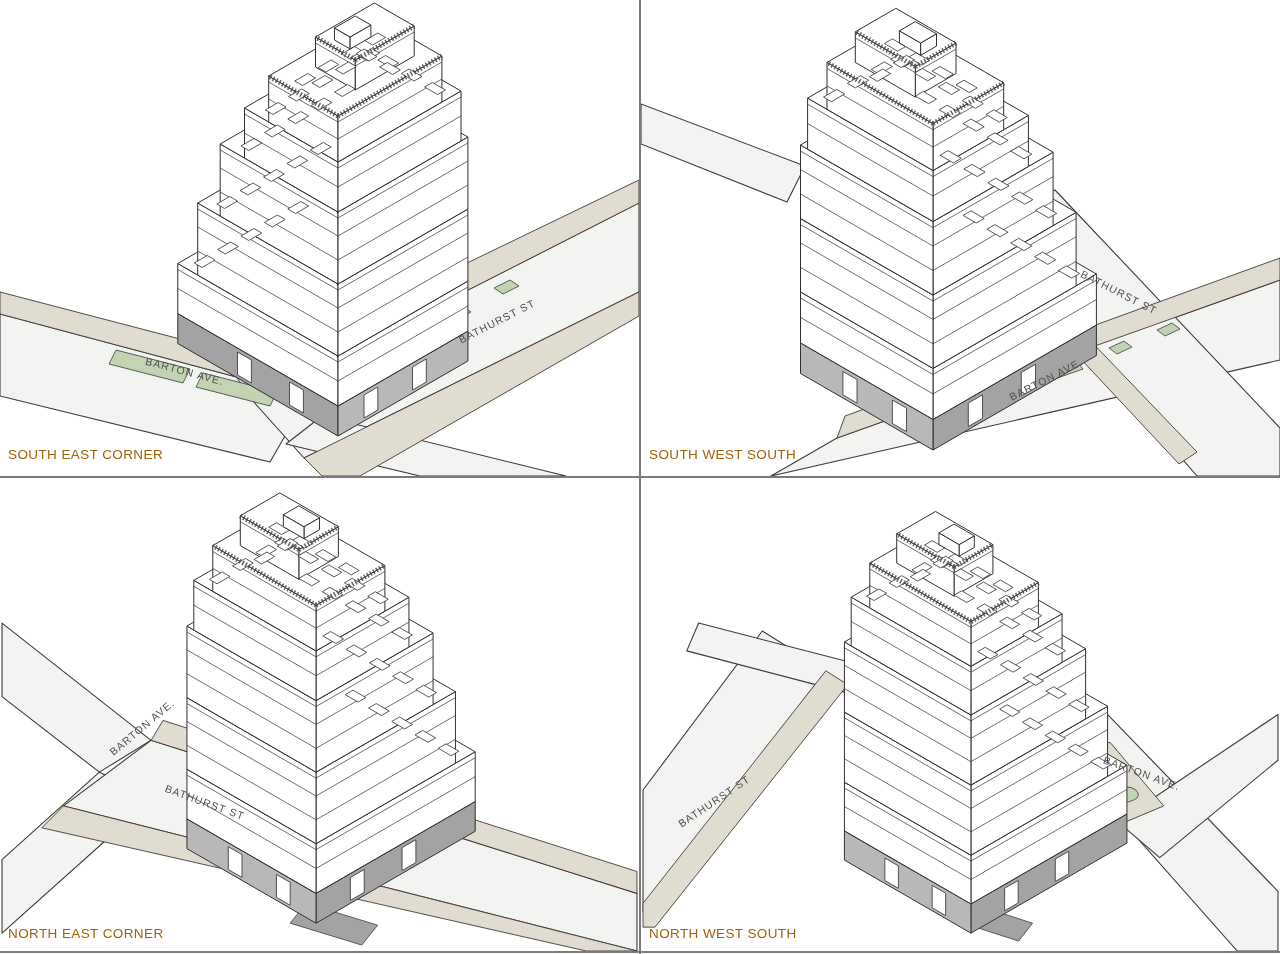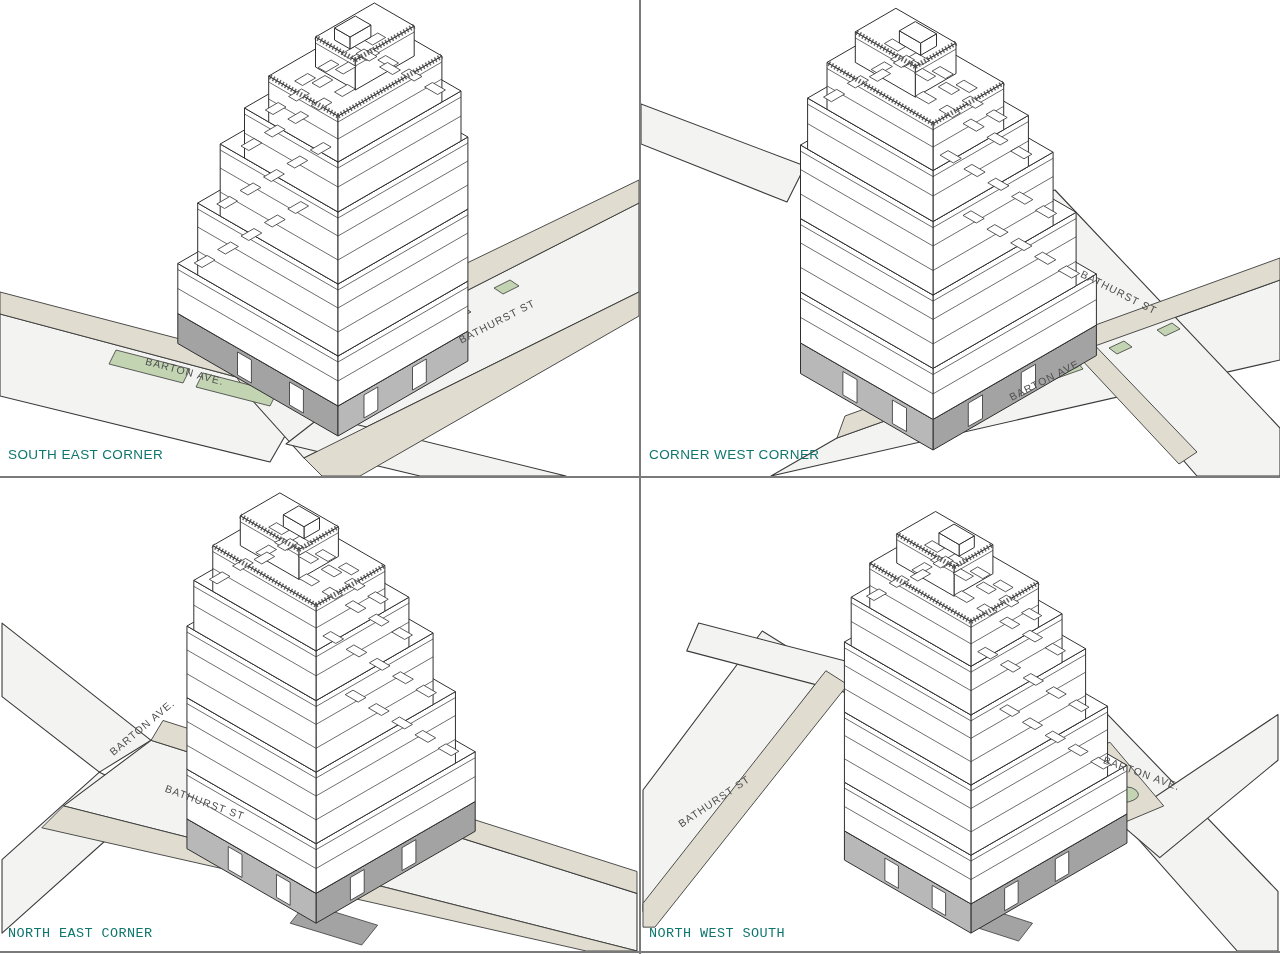--- a/index.html
+++ b/index.html
@@ -5,23 +5,23 @@
   html,body{margin:0;padding:0;background:#fff;}
   #sheet{position:relative;width:1280px;height:954px;background:var(--c-background,#fff);
          font-family:"Liberation Sans",sans-serif;overflow:hidden;}
   .panel{position:absolute;width:639px;height:476px;overflow:hidden;background:var(--c-background,#fff);}
   #p0{left:0;top:0;}  #p1{left:641px;top:0;}  #p2{left:0;top:478px;height:473px;}  #p3{left:641px;top:478px;height:473px;}
   .divider{position:absolute;background:var(--c-divider,#7a7a7a);}
   #div-v{left:639px;top:0;width:2px;height:954px;}
   #div-h{left:0;top:476px;width:1280px;height:2px;}
   #div-b{left:0;top:951px;width:1280px;height:2px;}
   .scene{position:absolute;left:0;top:0;width:100%;height:100%;}
-  .corner-label{position:absolute;left:8px;font-size:13.5px;letter-spacing:.4px;color:#0f766e;white-space:nowrap;}
+  .corner-label{position:absolute;left:8px;font-size:13.5px;letter-spacing:.4px;color:#a16207;white-space:nowrap;}
   #p0 .corner-label,#p1 .corner-label{top:447px;}
-  #p2 .corner-label,#p3 .corner-label{top:448px;font-family:Liberation Mono, monospace;}
+  #p2 .corner-label,#p3 .corner-label{top:448px;}
   .street-label{position:absolute;font-size:10.5px;letter-spacing:1.1px;color:#4f4f4f;white-space:nowrap;
                 transform:translate(-50%,-50%) rotate(var(--rot,0deg));}
   
   .road{fill:var(--c-road,#f3f3f1);stroke:var(--c-line,#3a3a3a);stroke-width:1.1;stroke-linejoin:round;}
   .walk{fill:var(--c-sidewalk,#e0ddd0);stroke:var(--c-line,#3a3a3a);stroke-width:.9;stroke-linejoin:round;}
   .green{fill:var(--c-green,#c2d4b2);stroke:var(--c-line,#3a3a3a);stroke-width:.8;}
   .drive{fill:var(--c-storefront,#a6a6a6);stroke:var(--c-line,#3a3a3a);stroke-width:.8;}
   .fL,.fR,.fT{fill:var(--c-face,#ffffff);stroke:var(--c-building_line,#2f2f2f);stroke-width:1;stroke-linejoin:round;}
   .fS{fill:var(--c-storefront,#a6a6a6);stroke:var(--c-building_line,#2f2f2f);stroke-width:1;}
   .fS2{fill:var(--c-storefront2,#b8b8b8);stroke:var(--c-building_line,#2f2f2f);stroke-width:1;}
@@ -243,21 +243,21 @@
           <path d="M12.4,-394.7L33.6,-407.0L33.6,-419.2L12.4,-407.0Z" class="fR"></path>
           <path d="M12.4,-407.0L-3.5,-416.2L17.7,-428.4L33.6,-419.2Z" class="fT"></path>
           <path d="M17.7,-383.5L-23.0,-407.0" class="rail"></path>
           <path d="M17.7,-383.5L77.7,-418.2" class="rail"></path>
           <path d="M0.0,-326.4L-70.7,-367.2" class="rail"></path>
           <path d="M0.0,-326.4L106.0,-387.6" class="rail"></path>
         </g>
     </svg>
     <div class="street-label" style="left:478px;top:292px;--rot:27deg">BATHURST ST</div>
     <div class="street-label" style="left:405px;top:379px;--rot:-27deg">BARTON AVE.</div>
-    <div class="corner-label">CORNER WEST CORNER</div>
+    <div class="corner-label">SOUTH WEST SOUTH</div>
   </div>
 
   <div class="panel" id="p2">
     <svg class="scene" viewBox="0 0 639 476">
       <g>
         <path class="road" d="M0 146 L150 264 L98 296 L0 220 Z"></path>
         <path class="road" d="M98 296 L152 322 L0 458 L0 384 Z"></path>
         <path class="road" d="M150 264 L639 418 L639 476 L62 330 Z"></path>
         <path class="walk" d="M162 244 L639 396 L639 418 L150 264 Z"></path>
         <path class="walk" d="M62 330 L639 476 L588 476 L40 352 Z"></path>

